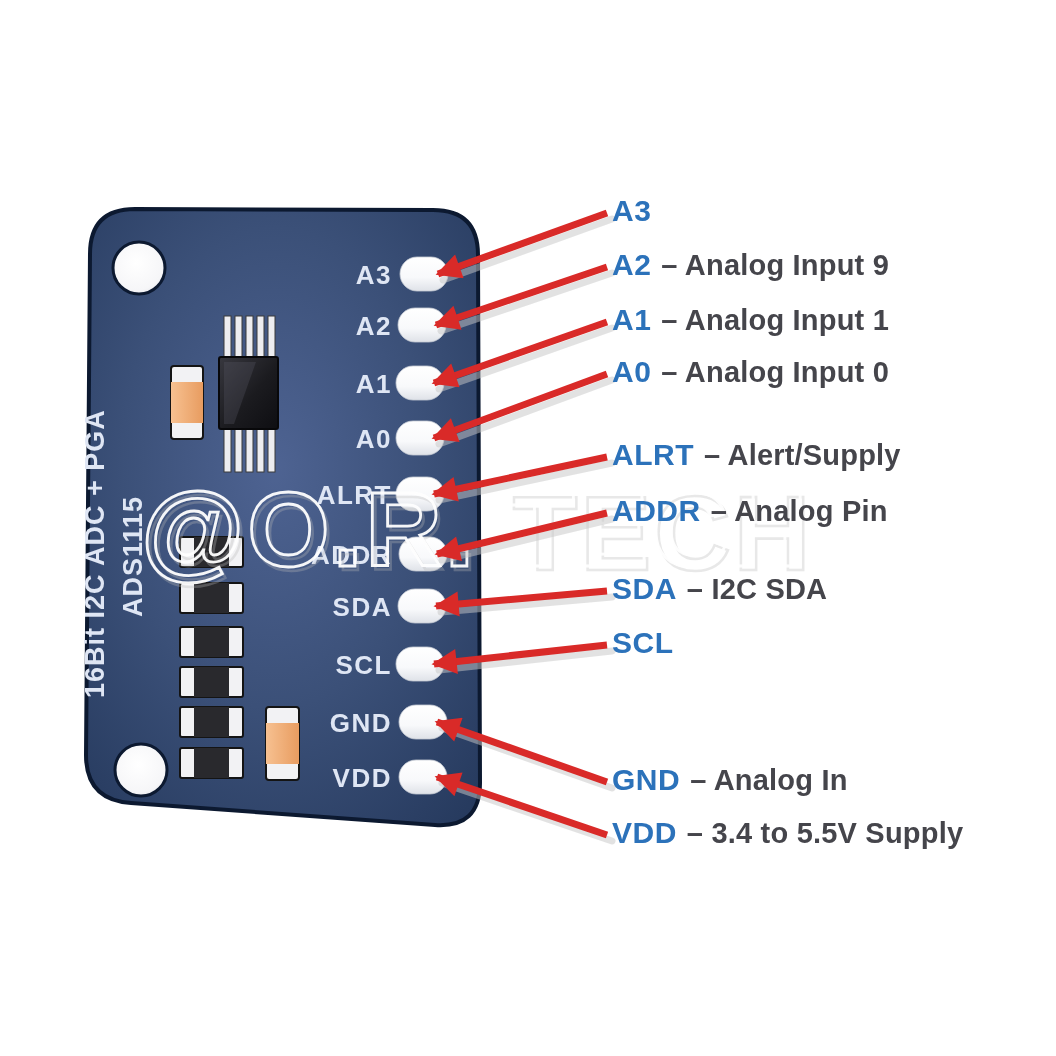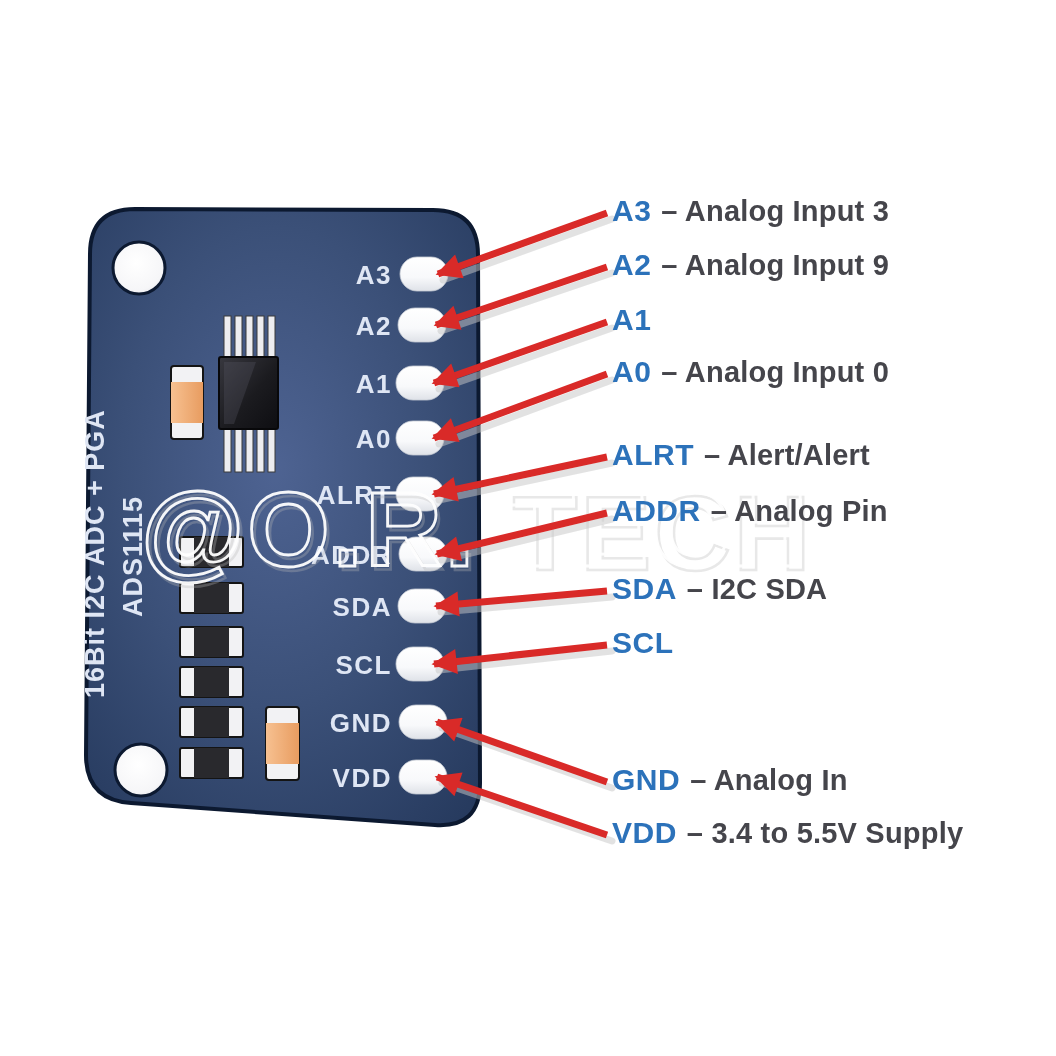--- a/index.html
+++ b/index.html
@@ -190,36 +190,36 @@
         <line x1="607" y1="591" x2="436" y2="606" class="arrow-line" marker-end="url(#arrowhead)"></line>
         <line x1="607" y1="645" x2="434" y2="664" class="arrow-line" marker-end="url(#arrowhead)"></line>
         <line x1="607" y1="782" x2="437" y2="722" class="arrow-line" marker-end="url(#arrowhead)"></line>
         <line x1="607" y1="835" x2="437" y2="777" class="arrow-line" marker-end="url(#arrowhead)"></line>
       </g>
   </svg>
 
   <div class="labels-column">
       <div class="pin-label-row" style="top: 193px;">
       <span class="pin-name">A3</span>
-      <span class="pin-desc">– Analog Input 3</span>
     </div>
       <div class="pin-label-row" style="top: 247px;">
       <span class="pin-name">A2</span>
       <span class="pin-desc">– Analog Input 9</span>
     </div>
       <div class="pin-label-row" style="top: 302px;">
       <span class="pin-name">A1</span>
+      <span class="pin-desc">– Analog Input 1</span>
     </div>
       <div class="pin-label-row" style="top: 354px;">
       <span class="pin-name">A0</span>
       <span class="pin-desc">– Analog Input 0</span>
     </div>
       <div class="pin-label-row" style="top: 437px;">
       <span class="pin-name">ALRT</span>
-      <span class="pin-desc">– Alert/Alert</span>
+      <span class="pin-desc">– Alert/Supply</span>
     </div>
       <div class="pin-label-row" style="top: 493px;">
       <span class="pin-name">ADDR</span>
       <span class="pin-desc">– Analog Pin</span>
     </div>
       <div class="pin-label-row" style="top: 571px;">
       <span class="pin-name">SDA</span>
       <span class="pin-desc">– I2C SDA</span>
     </div>
       <div class="pin-label-row" style="top: 625px;">

